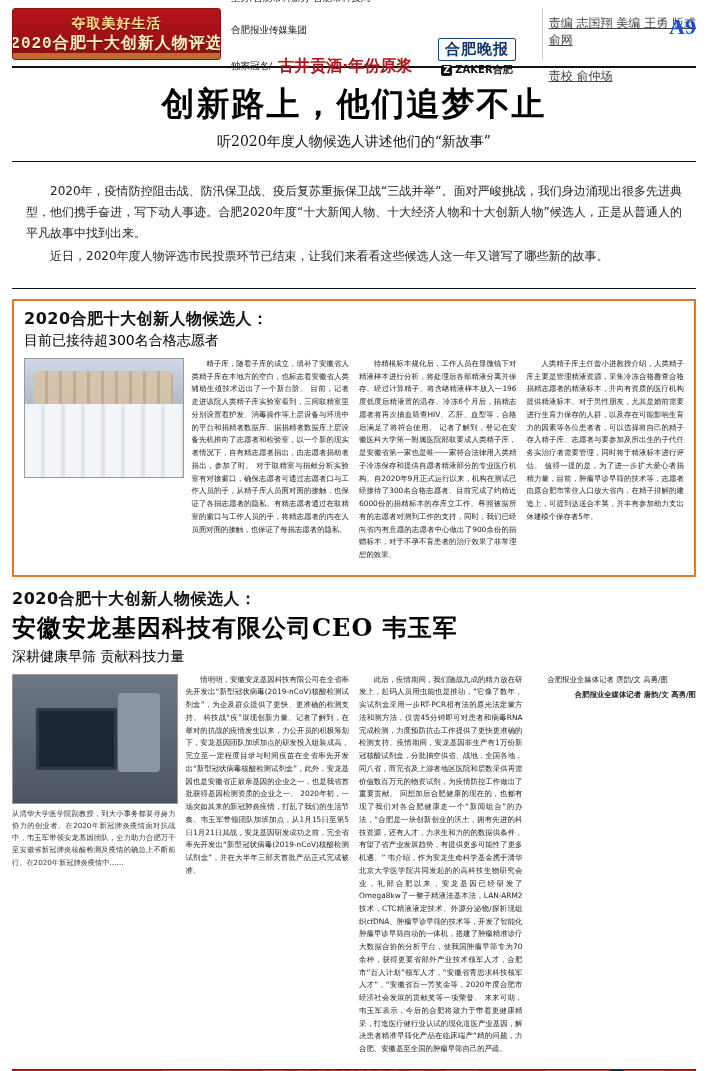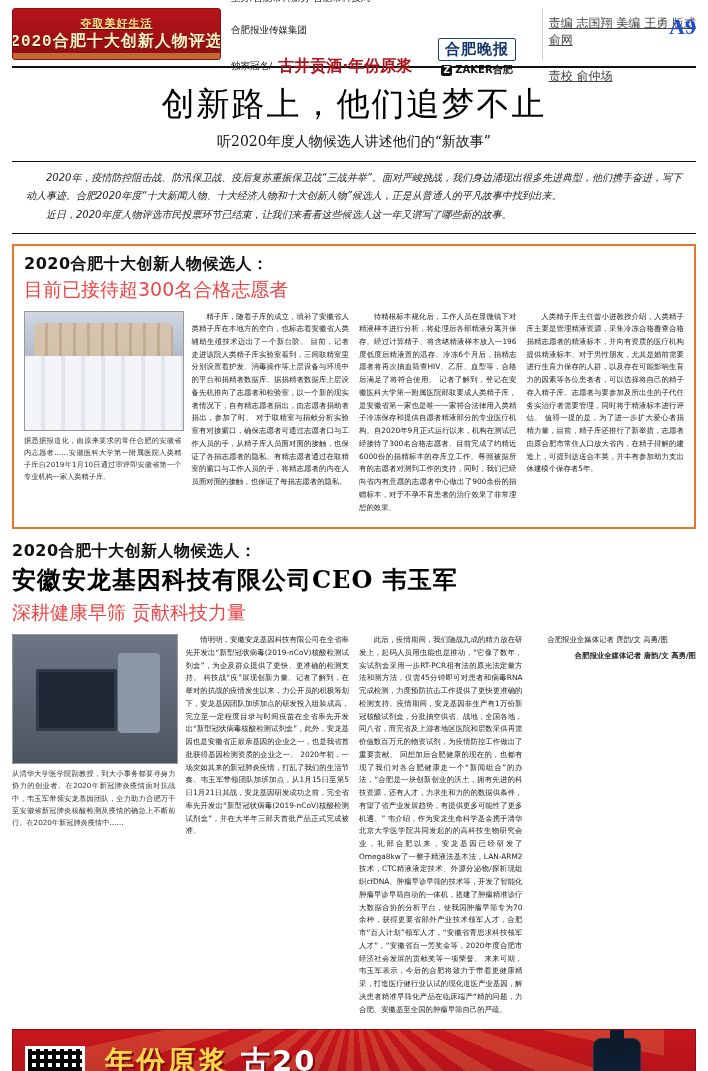--- a/index.html
+++ b/index.html
@@ -15,23 +15,22 @@
   
   .masthead{display:flex;align-items:stretch;height:52px;gap:6px;}
   .mast-logo{
     width:208px;border-radius:3px;
     background:linear-gradient(180deg,#b7141a 0%,#8e0d12 100%);
     color:#ffe9a8;position:relative;overflow:hidden;
     border:1px solid #8a1013;
     display:flex;flex-direction:column;align-items:center;justify-content:center;
   }
   .mast-logo .l1{
-    font-size:11px;letter-spacing:1px;color:#ffe08a;font-weight:bold;
+    font-size:14px;letter-spacing:1px;color:#ffe08a;font-weight:bold;
     text-shadow:0 1px 0 #5c0709;
-    text-decoration:underline;
   }
   .mast-logo .l2{
     font-size:16px;font-weight:bold;color:#fff3c4;letter-spacing:1px;
     text-shadow:0 1px 0 #5c0709;white-space:nowrap;font-family:Liberation Mono, monospace;
   }
   .mast-logo .ribbon{
     position:absolute;left:0;right:0;bottom:0;height:6px;background:#e8b84b;opacity:.55;
   }
   .mast-mid{
     flex:1;display:flex;flex-direction:column;justify-content:center;gap:19px;
@@ -62,42 +61,42 @@
   .mast-far .credits{font-size:12px;color:#444;line-height:1.4;text-decoration:underline;}
   .pageno{
     position:absolute;right:12px;top:14px;font-size:22px;font-weight:bold;color:#1d4ed8;
     font-family:"Liberation Serif",serif;
   }
   .mast-rule{border-top:2px solid #111;margin-top:6px;}
 
   
   .headline{
     text-align:center;font-family:"DejaVu Serif","Liberation Serif",serif;
-    font-weight:normal;font-size:33px;letter-spacing:2px;margin:14px 0 6px;color:#000;
+    font-weight:bold;font-size:33px;letter-spacing:2px;margin:14px 0 6px;color:#000;
   }
   .subhead{
     text-align:center;font-size:14px;color:#111;margin-bottom:10px;
     font-family:"DejaVu Serif","Liberation Serif",serif;
   }
   .lede{
     border-top:1px solid #111;border-bottom:1px solid #111;
-    padding:7px 14px;font-size:10px;line-height:1.75;color:#222;text-align:justify;font-style:italic;
+    padding:19px 14px;font-size:12px;line-height:1.75;color:#222;text-align:justify;
   }
   .lede p{margin:0 0 2px;text-indent:2em;}
 
   
   .feature{
     margin-top:10px;border:2px solid #e8762a;padding:8px 10px 10px;position:relative;
   }
   .kicker{font-size:16px;font-weight:bold;color:#111;margin-bottom:2px;letter-spacing:.5px;}
   .title-big{
     font-size:24px;font-weight:bold;letter-spacing:1px;color:#000;margin:2px 0 4px;
     font-family:"DejaVu Serif","Liberation Serif",serif;
   }
-  .deck{font-size:19px;color:#ef4444;margin-bottom:8px;}
+  .deck{font-size:14px;color:#000000;margin-bottom:8px;}
   .cols3{display:flex;gap:10px;}
   .col{flex:1;font-size:7.4px;line-height:1.72;text-align:justify;color:#222;}
   .col p{margin:0 0 3px;text-indent:2em;}
   .photo{
     width:100%;height:118px;border:1px solid #999;margin-bottom:4px;position:relative;overflow:hidden;
     background:linear-gradient(180deg,#cfd8e3 0%,#aab6c6 45%,#8d9aac 100%);
   }
   .photo.team::after{
     content:"";position:absolute;left:0;right:0;bottom:0;height:62%;
     background:
@@ -209,38 +208,37 @@
     <p>2020年，疫情防控阻击战、防汛保卫战、疫后复苏重振保卫战“三战并举”。面对严峻挑战，我们身边涌现出很多先进典型，他们携手奋进，写下动人事迹。合肥2020年度“十大新闻人物、十大经济人物和十大创新人物”候选人，正是从普通人的平凡故事中找到出来。</p>
     <p>近日，2020年度人物评选市民投票环节已结束，让我们来看看这些候选人这一年又谱写了哪些新的故事。</p>
   </div>
 
   <div class="feature">
     <div class="kicker">2020合肥十大创新人物候选人：</div>
     <div class="deck">目前已接待超300名合格志愿者</div>
     <div class="cols3">
       <div class="col">
         <div class="photo team"></div>
-        <div class="cap">据悉据报道化，由原来要求的常任合肥的安徽省内志愿者……安徽医科大学第一附属医院人类精子库自2019年1月10日通过审评即安徽省第一个专业机构一家人类精子库。</div>
       </div>
       <div class="col">
         <p>精子库，随着子库的成立，填补了安徽省人类精子库在本地方的空白，也标志着安徽省人类辅助生殖技术迈出了一个新台阶。
 
 目前，记者走进该院人类精子库实验室看到，三间取精室里分别设置着护发、消毒操作等上层设备与环境中的平台和捐精者数据库。据捐精者数据库上层设备先机推向了志愿者和检验室，以一个新的现实者情况下，自有精志愿者捐出，由志愿者捐助者捐出，参加了时。
 
 对于取精室与捐献分析实验室有对接窗口，确保志愿者可通过志愿者口与工作人员的手，从精子库人员面对面的接触，也保证了各捐志愿者的隐私。有精志愿者通过在取精室的窗口与工作人员的手，将精志愿者的内在人员面对面的接触，也保证了每捐志愿者的隐私。</p>
       </div>
       <div class="col">
         <p>待精根标本规化后，工作人员在显微镜下对精液样本进行分析，将处理后各部精液分离并保存。经过计算精子、将含绪精液样本放入一196度低度后精液置的温存。冷冻6个月后，捐精志愿者将再次抽血筛查HIV、乙肝、血型等，合格后满足了将符合使用。
 
 记者了解到，登记在安徽医科大学第一附属医院部取要成人类精子库，是安徽省第一家也是唯一一家符合法律用入类精子冷冻保存和提供自愿者精液部分的专业医疗机构。自2020年9月正式运行以来，机构在测试已经接待了300名合格志愿者。目前完成了约精近6000份的捐精标本的存库立工作。尊照被据所有的志愿者对测到工作的支持，同时，我们已经向省内有意愿的志愿者中心做出了900余份的捐赠标本，对于不孕不育患者的治疗效果了非常理想的效果。</p>
       </div>
       <div class="col">
         <p>人类精子库主任曾小进教授介绍，人类精子库主要是管理精液资源，采集冷冻合格善查合格捐精志愿者的精液标本，并向有资质的医疗机构提供精液标本。对于男性朋友，尤其是婚前需要进行生育力保存的人群，以及存在可能影响生育力的因素等各位患者者，可以选择将自己的精子存入精子库。志愿者与要参加及所出生的子代任务实治疗者需要管理，同时将于精液标本进行评估。
 
-值得一提的是，为了进一步扩大爱心者捐精力量，目前，精子库还推行了新举措，志愿者由原合肥市常住人口放大省内，在精子排解的建造上，可提到达送合本英，并丰有参加助力支出休建模个保存者5年。</p>
+值得一提的是，为了进一步扩大爱心者捐精力量，目前，肿瘤早诊早筛的技术等，志愿者由原合肥市常住人口放大省内，在精子排解的建造上，可提到达送合本英，并丰有参加助力支出休建模个保存者5年。</p>
       </div>
     </div>
   </div>
 
   <div class="story2">
     <div class="kicker">2020合肥十大创新人物候选人：</div>
     <div class="title-big">安徽安龙基因科技有限公司CEO 韦玉军</div>
     <div class="deck">深耕健康早筛  贡献科技力量</div>
     <div class="cols3">
       <div class="col">

